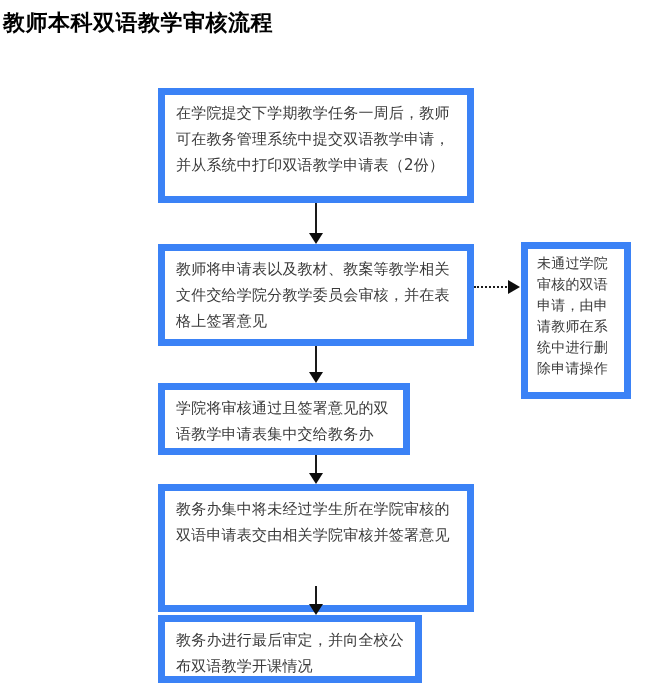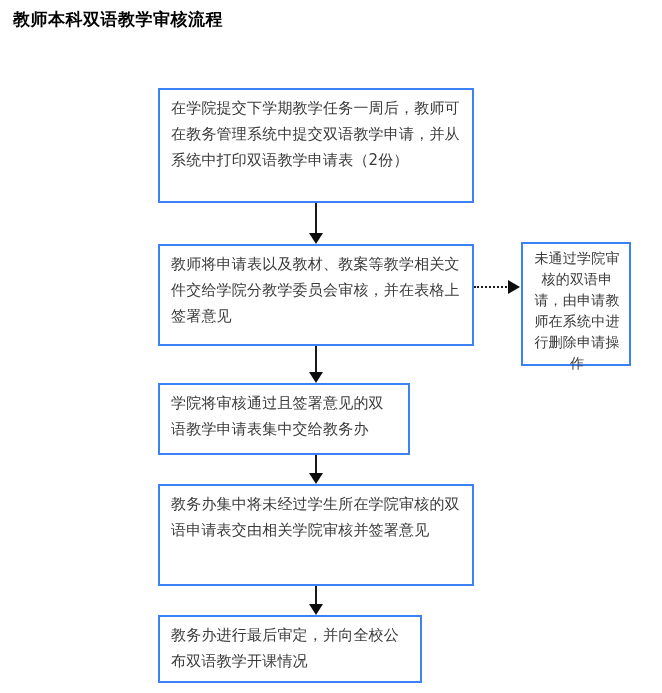--- a/index.html
+++ b/index.html
@@ -10,60 +10,59 @@
   body {
     width: 662px;
     height: 693px;
     position: relative;
     font-family: "DejaVu Sans", "Liberation Sans", sans-serif;
     overflow: hidden;
   }
 
   #page-title {
     position: absolute;
-    left: 13px;
+    left: 3px;
     top: 8px;
     font-family: "DejaVu Serif", "Liberation Serif", serif;
-    font-size: 17px;
+    font-size: 22px;
     font-weight: bold;
     color: #000000;
     letter-spacing: 0.5px;
     white-space: nowrap;
   }
 
   .flow-box {
     position: absolute;
     box-sizing: border-box;
-    border: 2px solid #3b82f6;
+    border: 7px solid #3b82f6;
     background: #ffffff;
     color: #3a3a3a;
     font-family: "DejaVu Sans", "Liberation Sans", sans-serif;
     font-size: 15px;
     line-height: 26px;
     text-align: left;
   }
   .flow-box .box-text {
     display: block;
     padding: 5px 11px 4px 11px;
     letter-spacing: 0.2px;
   }
 
   
   #box-1 { left: 158px; top: 88px;  width: 316px; height: 115px; }
   #box-2 { left: 158px; top: 244px; width: 316px; height: 102px; }
   #box-3 { left: 158px; top: 383px; width: 252px; height: 72px;  }
-  #box-4 { left: 158px; top: 484px; width: 316px; height: 102px; font-family: Liberation Serif, serif; }
+  #box-4 { left: 158px; top: 484px; width: 316px; height: 128px; font-family: Liberation Serif, serif; }
   #box-5 { left: 158px; top: 615px; width: 264px; height: 68px;  }
 
   
   #box-side {
-    left: 521px; top: 242px; width: 110px; height: 124px;
+    left: 521px; top: 242px; width: 110px; height: 157px;
     font-size: 14px;
     line-height: 21px;
-    text-align: center;
   }
   #box-side .box-text {
     padding: 4px 7px 3px 9px;
   }
 
   
   .connector-v {
     position: absolute;
     left: 315px;
     width: 2px;

